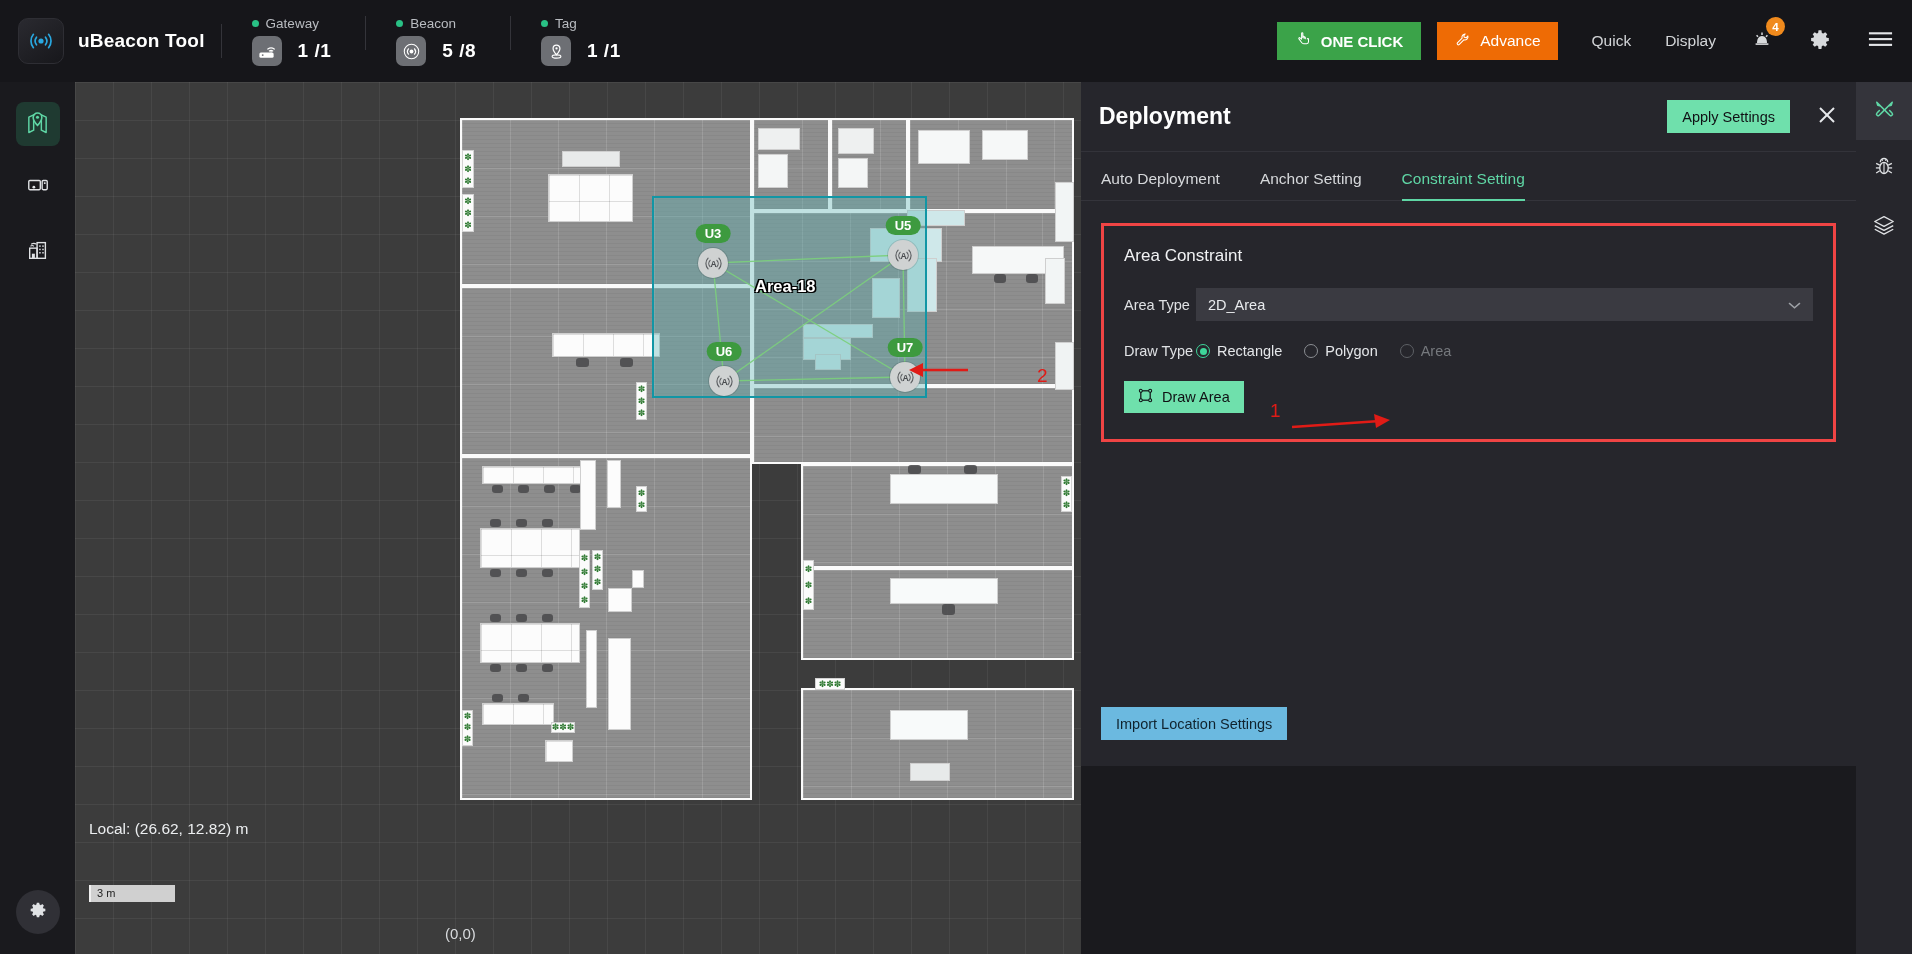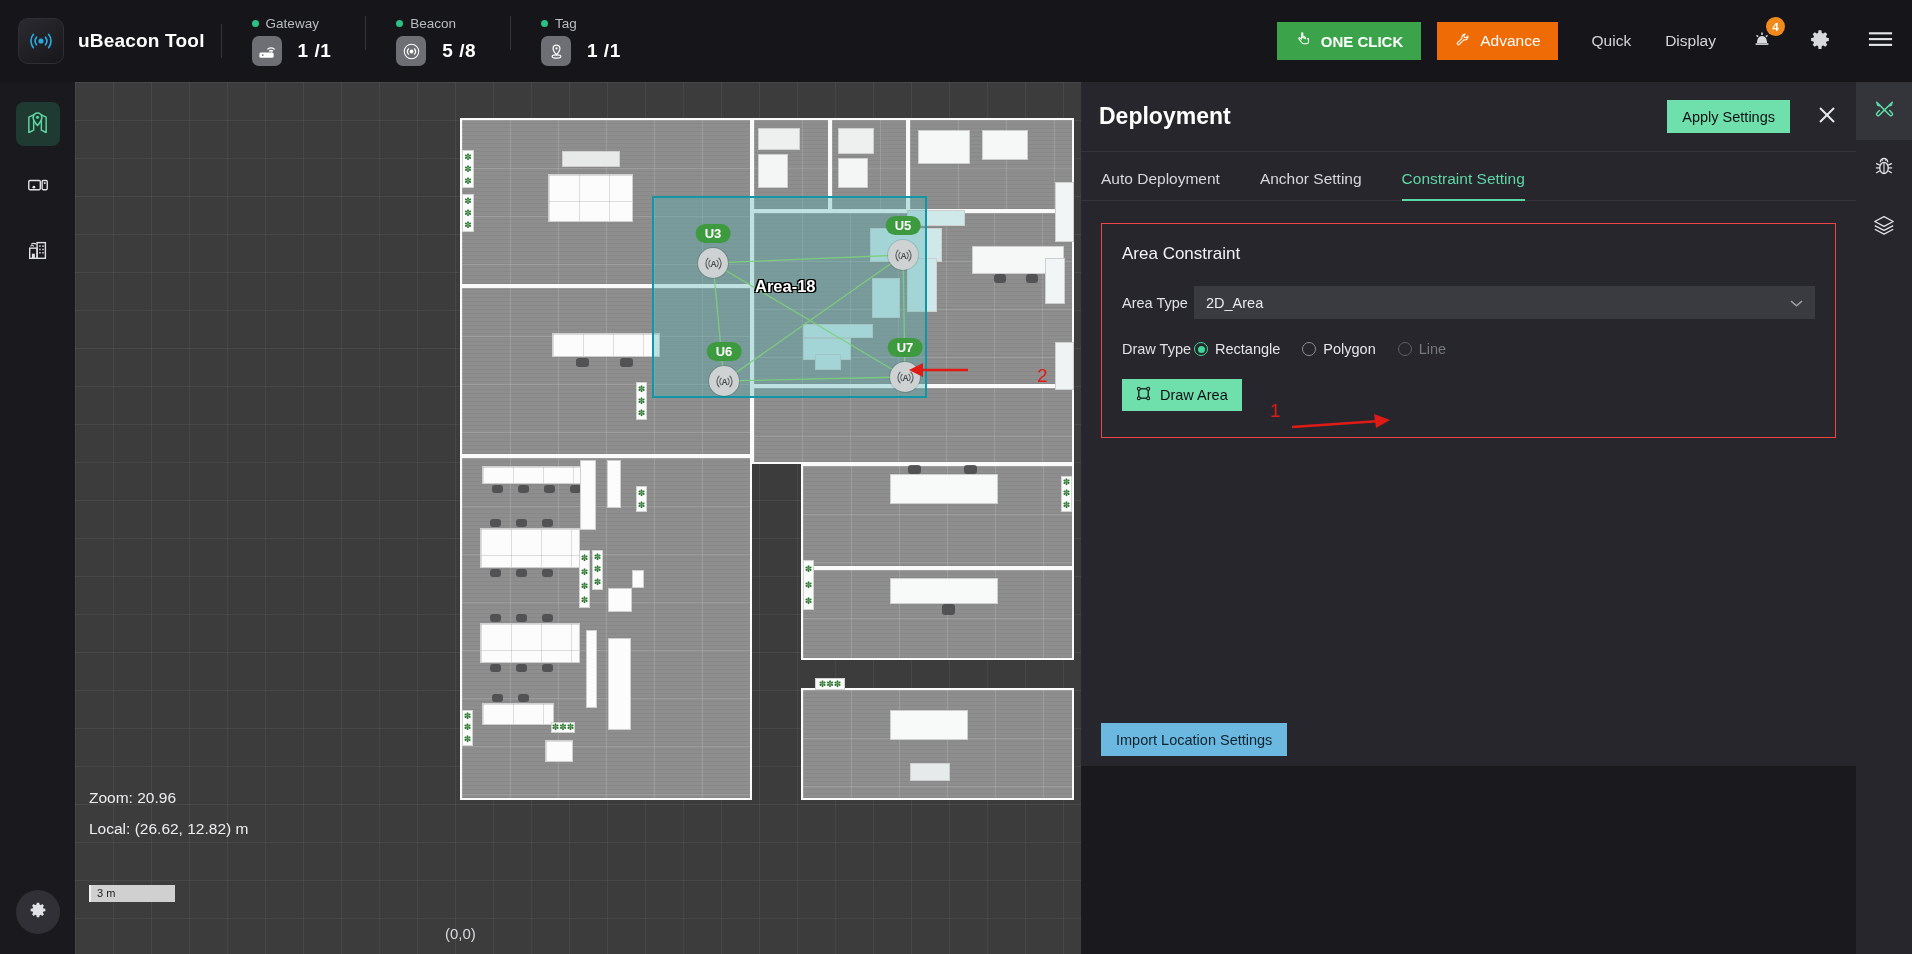--- a/index.html
+++ b/index.html
@@ -200,21 +200,21 @@
     margin-left:26px; background:none; border:none; cursor:pointer;
     color:#e7e9ec; display:flex;
   }
   .tabs { display:flex; gap:40px; padding: 18px 20px 0 20px; border-bottom:1px solid #34343b; }
   .tab {
     color:#d6d8db; font-size:15.5px; padding-bottom:11px; cursor:pointer;
     border-bottom:2.5px solid transparent; margin-bottom:-1px;
   }
   .tab.active { color:#5fd6a5; border-bottom-color:#5fd6a5; }
   .card {
-    margin: 22px 20px 0 20px; border:1px solid #ef4444; padding: 20px 20px 26px 20px;
+    margin: 22px 20px 0 20px; border:3px solid #ef4444; padding: 20px 20px 26px 20px;
   }
   .card-title { color:#f1f2f4; font-size:17px; margin-bottom:22px; }
   .field-row { display:flex; align-items:center; margin-bottom:22px; }
   .field-label { color:#dfe1e4; font-size:14.5px; width:72px; }
   .select-box {
     flex:1; height:33px; background:#3a3a41; display:flex; align-items:center;
     padding: 0 12px; color:#e9ebee; font-size:14.5px; cursor:pointer;
   }
   .select-box .chev { margin-left:auto; }
   .radio-group { display:flex; align-items:center; gap:7px; margin-right:22px; cursor:pointer; }
@@ -226,21 +226,21 @@
   .radio.on::after { content:""; width:7px; height:7px; border-radius:50%; background:#3ed69a; }
   .radio.dis { border-color:#5d6065; }
   .radio-lbl { color:#e4e6e9; font-size:14.5px; }
   .radio-lbl.dis { color:#75787d; }
   .btn-draw {
     background:#6fe0ac; color:#101014; border:none; height:32px; padding:0 14px;
     display:flex; align-items:center; gap:9px; font-size:14.5px; cursor:pointer;
     font-family:"Liberation Sans", sans-serif;
   }
   .btn-import {
-    position:absolute; left:20px; bottom:10px; background:#6bb9e0; color:#10232e;
+    position:absolute; left:20px; bottom:26px; background:#6bb9e0; color:#10232e;
     border:none; height:33px; padding:0 15px; font-size:14.5px; cursor:pointer;
     font-family:"Liberation Sans", sans-serif;
   }
   .rail-right {
     position:absolute; left:1856px; top:82px; width:56px; height:872px;
     background:#26262c; display:flex; flex-direction:column; align-items:center;
   }
   .rr-item {
     width:56px; height:58px; display:flex; align-items:center; justify-content:center;
     cursor:pointer;
@@ -619,21 +619,20 @@
       </div>
     </div>
 
     <svg class="red-arrow2" style="left:828px;top:270px;" width="70" height="36" viewBox="0 0 70 36">
       <line x1="65" y1="18" x2="16" y2="18" stroke="#e01b16" stroke-width="2.6"></line>
       <polygon points="6,18 20,11 20,25" fill="#e01b16"></polygon>
     </svg>
     <div class="annot-num" style="left:962px;top:283px;">2</div>
 
     <div class="map-info">
-      <div>Zoom:  20.96</div>
       <div>Local:  (26.62,  12.82)  m</div>
     </div>
     <div class="scalebar">3 m</div>
     <div class="origin-label">(0,0)</div>
   </div>
 
   <div class="rightpanel">
     <div class="rp-head">
       <div class="rp-title">Deployment</div>
       <button class="btn-apply">Apply Settings</button>
@@ -673,21 +672,21 @@
         <label class="radio-group">
           <span class="radio on"></span>
           <span class="radio-lbl">Rectangle</span>
         </label>
         <label class="radio-group">
           <span class="radio"></span>
           <span class="radio-lbl">Polygon</span>
         </label>
         <label class="radio-group">
           <span class="radio dis"></span>
-          <span class="radio-lbl dis">Line</span>
+          <span class="radio-lbl dis">Area</span>
         </label>
       </div>
 
       <button class="btn-draw">
         <span>
           <svg width="15" height="15" viewBox="0 0 16 16">
             <rect x="3" y="3" width="10" height="10" fill="none" stroke="#101014" stroke-width="1.3"></rect>
             <circle cx="3" cy="3" r="1.6" fill="#6fe0ac" stroke="#101014" stroke-width="1.1"></circle>
             <circle cx="13" cy="3" r="1.6" fill="#6fe0ac" stroke="#101014" stroke-width="1.1"></circle>
             <circle cx="3" cy="13" r="1.6" fill="#6fe0ac" stroke="#101014" stroke-width="1.1"></circle>

